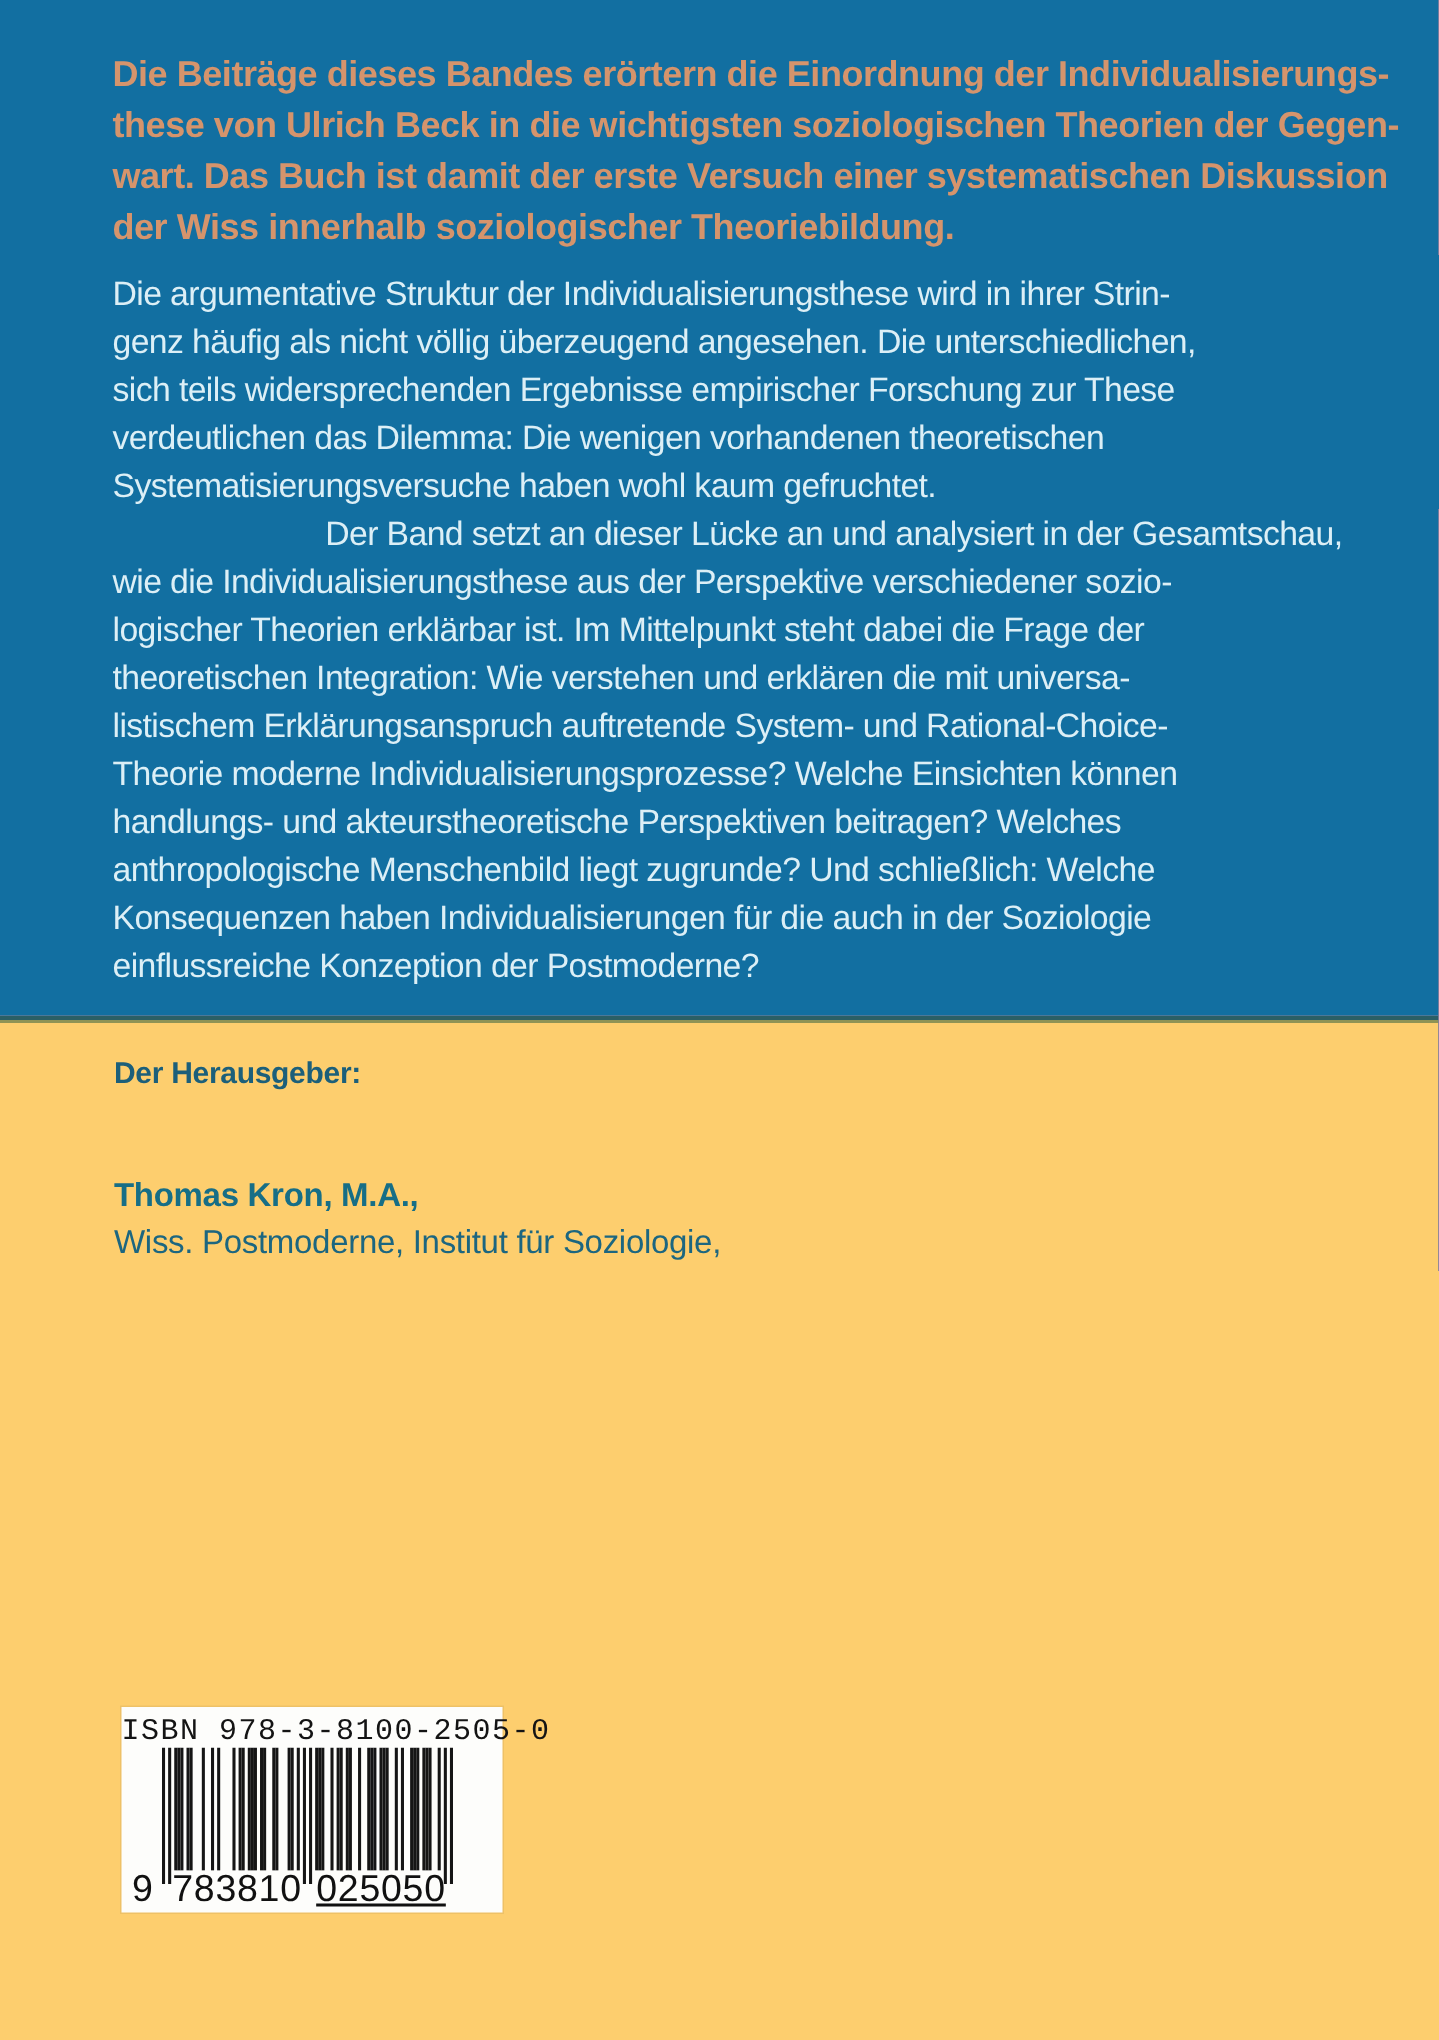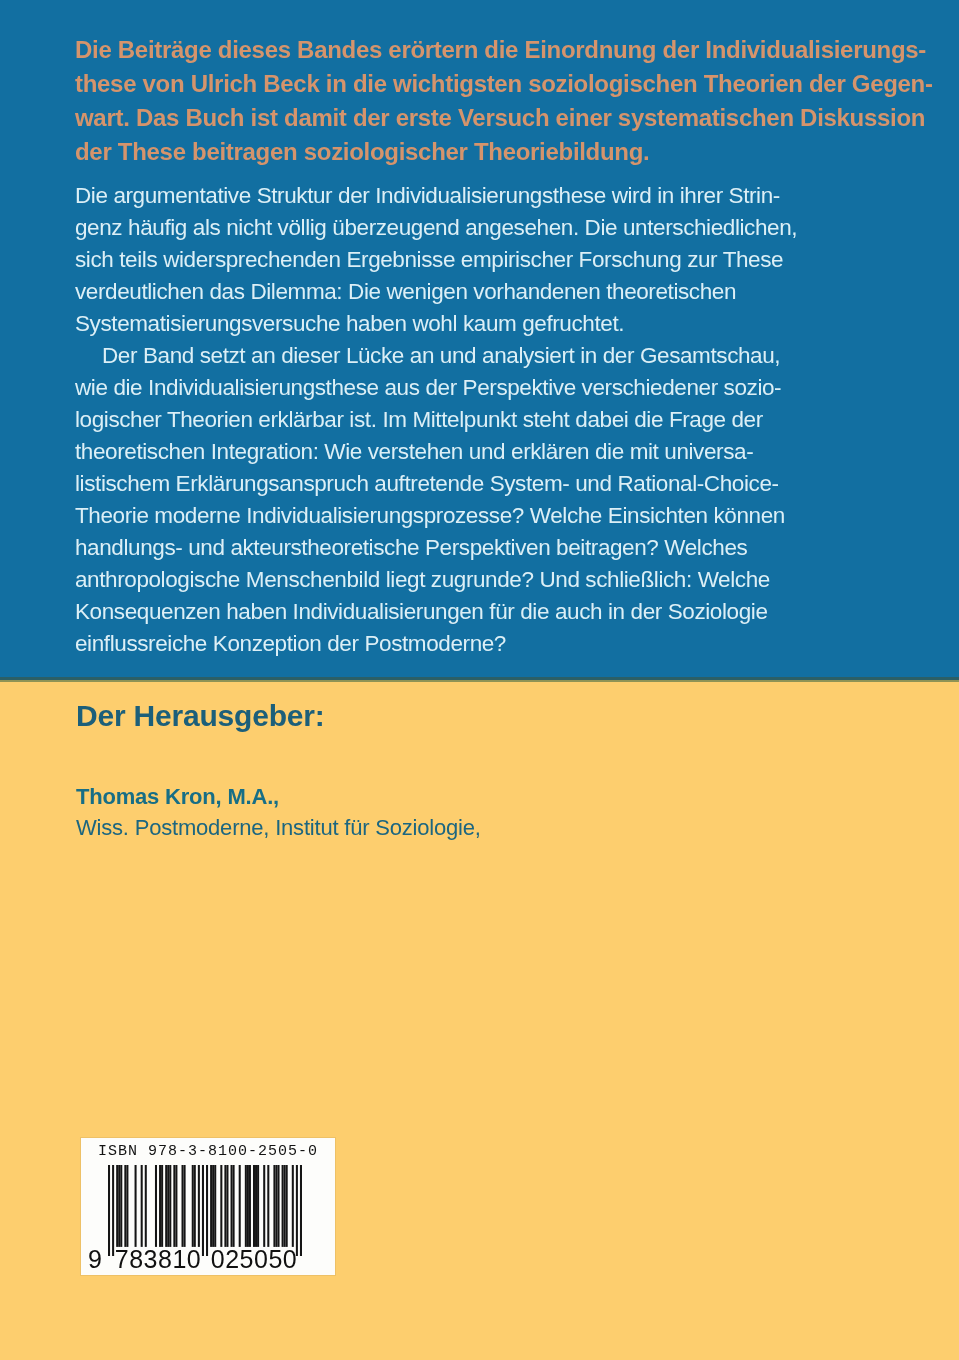--- a/index.html
+++ b/index.html
@@ -28,80 +28,80 @@
     font-size:24px;line-height:34px;
     letter-spacing:-0.3px;
     margin-bottom:11px;
   }
   .body-copy{
     color:#dceff6;
     font-size:22.5px;line-height:32px;
     letter-spacing:-0.4px;
   }
   .text-line{white-space:nowrap;}
-  .indent-first .text-line:first-child{text-indent:27px;}
+  .indent-first .text-line:first-child{text-indent:27px;text-align:right;}
   
   .yellow-section{
     position:absolute;left:0;top:682px;width:959px;height:678px;
     background:#fdce6e;
     box-sizing:border-box;
   }
   .pub-heading{
     position:absolute;left:76px;top:21px;
     color:#1c5f7a;font-weight:bold;
-    font-size:30px;line-height:26px;letter-spacing:-0.2px;
+    font-size:20px;line-height:26px;letter-spacing:-0.2px;
   }
   .pub-block{
     position:absolute;left:76px;top:59px;
     color:#1c6680;
     font-size:22px;line-height:31px;letter-spacing:-0.2px;margin-top:40px;
   }
   .pub-name{font-weight:bold;color:#176e86;}
   
   .barcode-box{
     position:absolute;left:81px;top:456px;
     width:254px;height:137px;
     background:#fdfdfb;
     box-shadow:0 0 0 1px rgba(0,0,0,0.06);
   }
   .isbn-label{
     position:absolute;left:0;top:5px;width:100%;
     text-align:center;
     font-family:"Liberation Mono",monospace;
-    font-size:15px;letter-spacing:1px;
+    font-size:20px;letter-spacing:1px;
     color:#141414;white-space:nowrap;
   }
   .bars-wrap{
     position:absolute;left:27px;top:27px;width:194px;height:91px;
   }
   .bars-svg{width:100%;height:100%;display:block;}
   .bars-svg rect{fill:#151515;}
   .barcode-digits{
     position:absolute;left:0;bottom:3px;width:100%;height:26px;
     color:#111;
   }
   .barcode-digits span{
     position:absolute;bottom:0;
     font-size:25px;line-height:26px;letter-spacing:0.5px;
   }
   .digit-lead{left:7px;}
   .digit-group1{left:33px;width:88px;text-align:center;}
-  .digit-group2{left:129px;width:88px;text-align:center;}
+  .digit-group2{left:129px;width:88px;text-align:center;text-decoration:underline;}
 </style>
 </head>
 <body>
 
 <div class="cover">
 
   <section class="blue-section">
     <div class="highlight-para">
         <div class="text-line">Die Beiträge dieses Bandes erörtern die Einordnung der Individualisierungs-</div>
         <div class="text-line">these von Ulrich Beck in die wichtigsten soziologischen Theorien der Gegen-</div>
         <div class="text-line">wart. Das Buch ist damit der erste Versuch einer systematischen Diskussion</div>
-        <div class="text-line">der These beitragen soziologischer Theoriebildung.</div>
+        <div class="text-line">der Wiss innerhalb soziologischer Theoriebildung.</div>
       </div>
     <div class="body-copy">
         <div class="text-line">Die argumentative Struktur der Individualisierungsthese wird in ihrer Strin-</div>
         <div class="text-line">genz häufig als nicht völlig überzeugend angesehen. Die unterschiedlichen,</div>
         <div class="text-line">sich teils widersprechenden Ergebnisse empirischer Forschung zur These</div>
         <div class="text-line">verdeutlichen das Dilemma: Die wenigen vorhandenen theoretischen</div>
         <div class="text-line">Systematisierungsversuche haben wohl kaum gefruchtet.</div>
       </div>
     <div class="body-copy indent-first">
         <div class="text-line">Der Band setzt an dieser Lücke an und analysiert in der Gesamtschau,</div>

